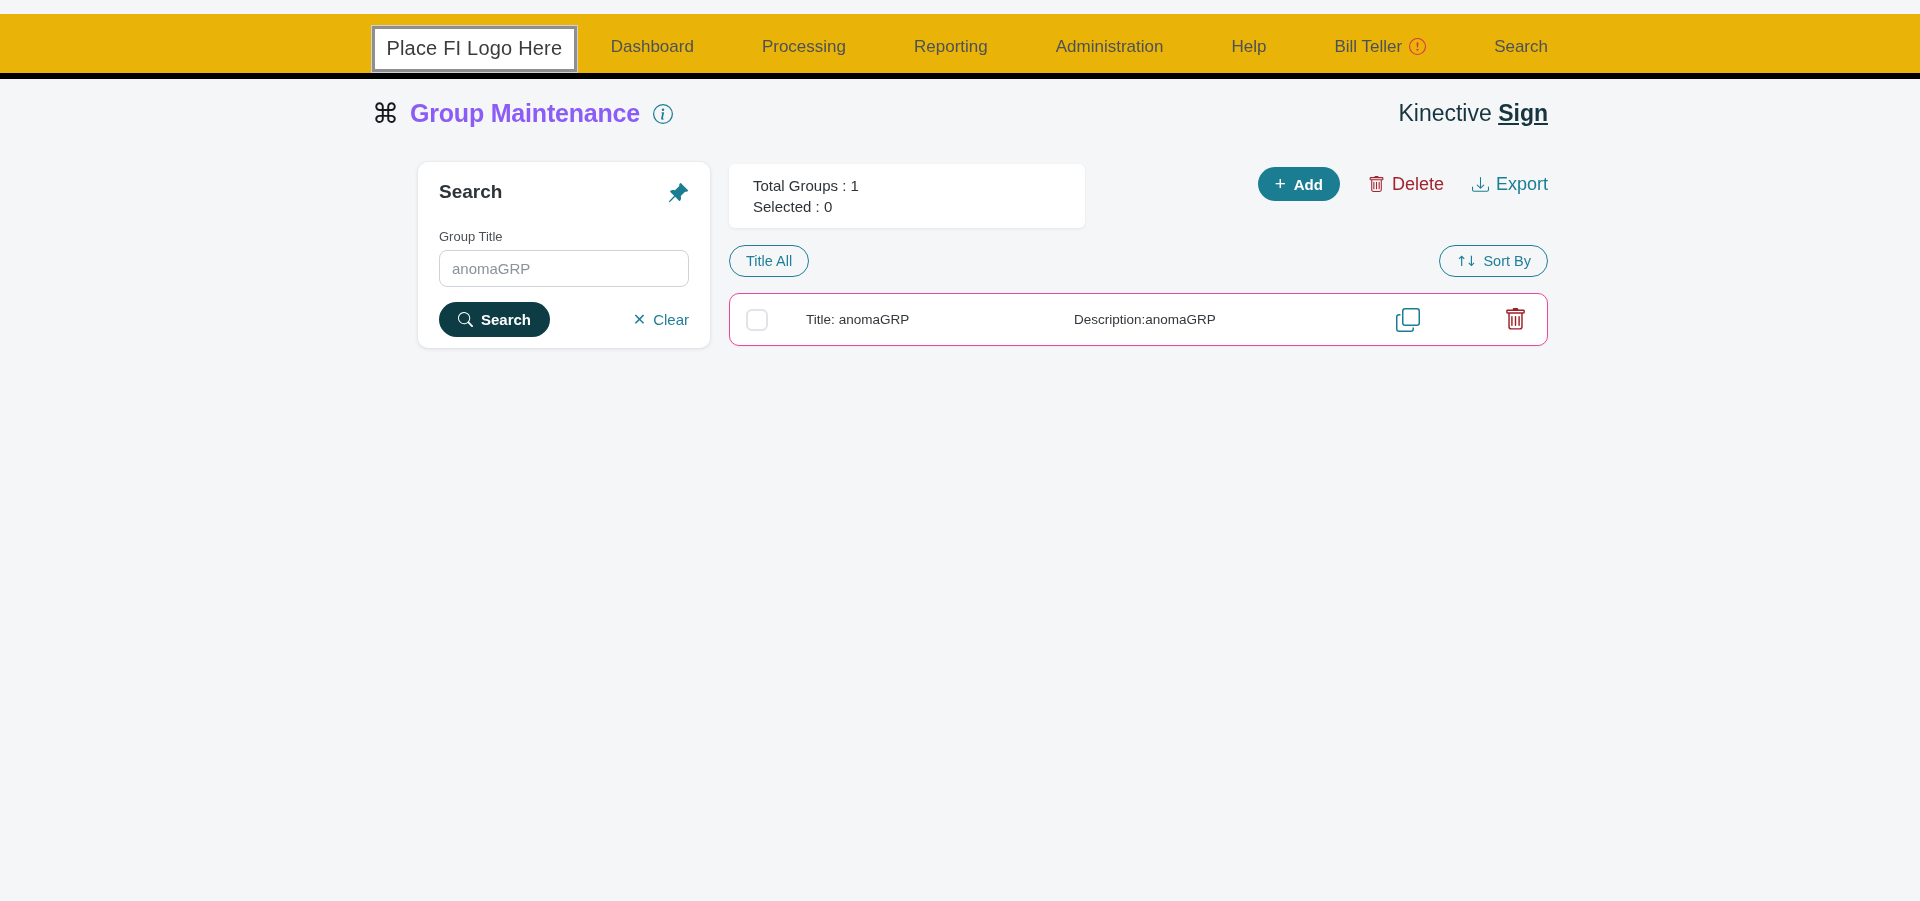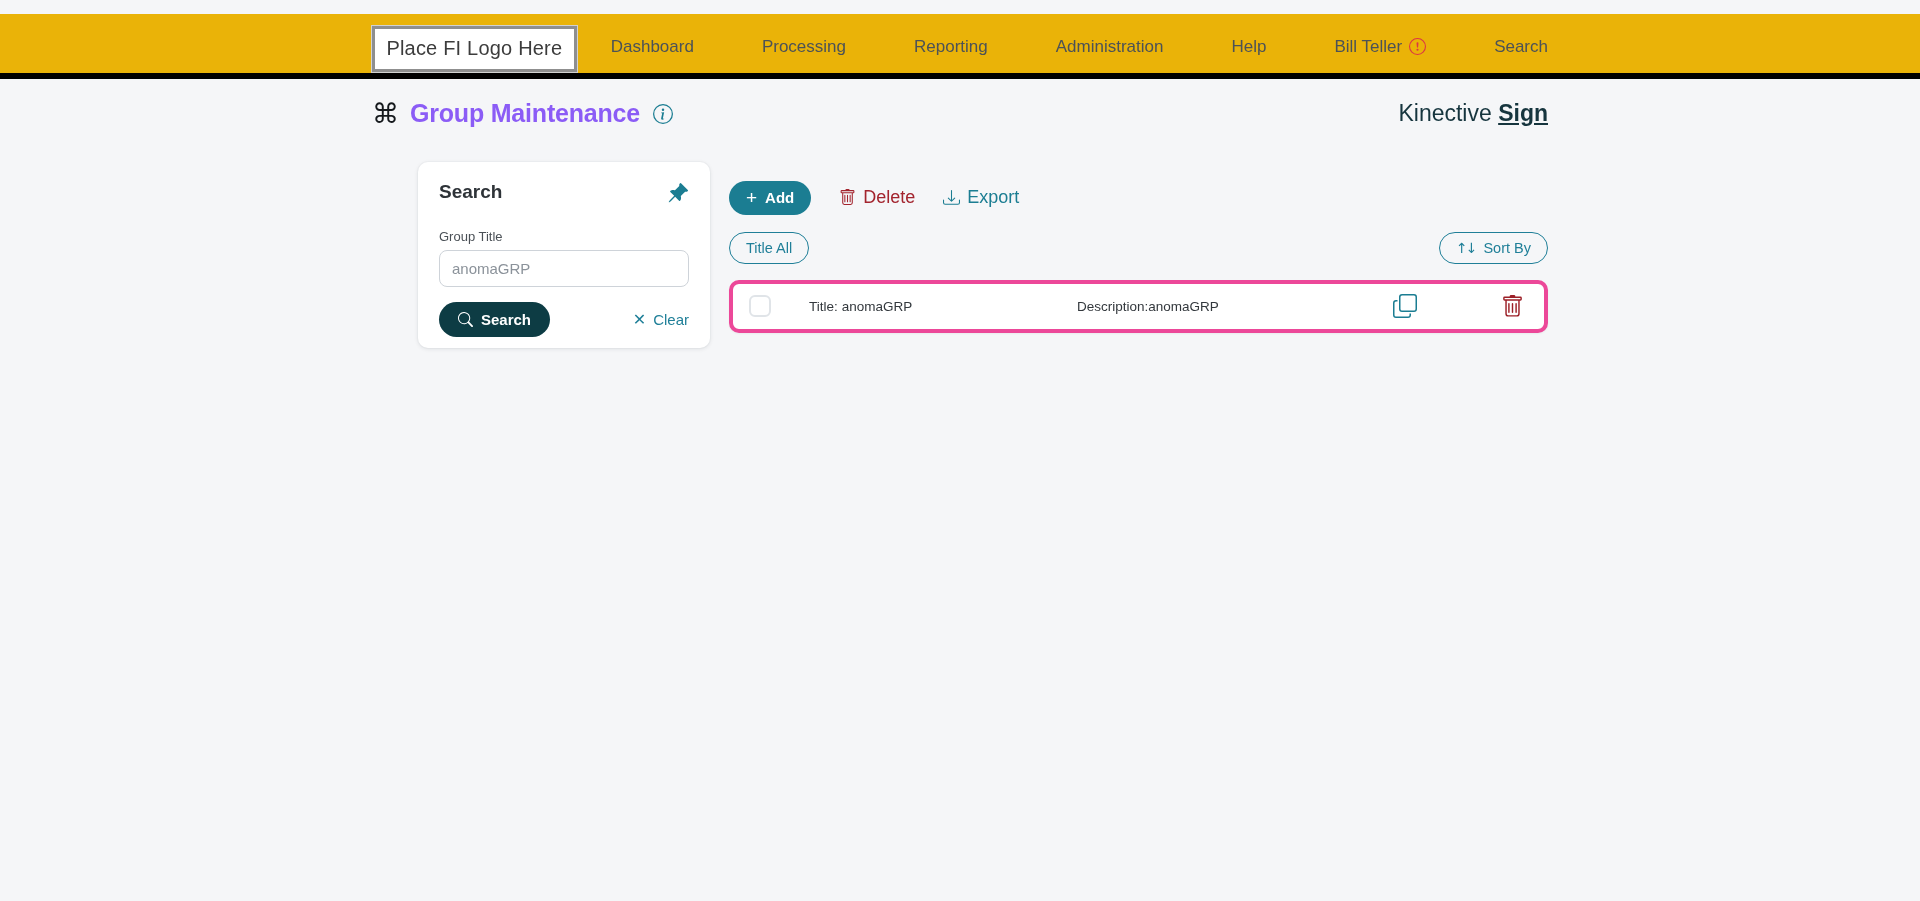--- a/index.html
+++ b/index.html
@@ -108,21 +108,21 @@
     display: inline-flex; align-items: center; gap: 6px;
     border: 1px solid #1f7f98; color: #1f7f98; background: transparent;
     border-radius: 999px; padding: 7px 16px; font-size: 14.5px; cursor: pointer;
     font-family: "Liberation Sans", sans-serif;
   }
   .sort-arrows { font-size: 14px; letter-spacing: -2px; margin-right: 2px; font-family: "DejaVu Sans", sans-serif; }
   
   .group-list { margin-top: 16px; }
   .group-row {
     height: 53px; background: #fff; border-radius: 10px;
-    border: 4px solid #ec4899; box-shadow: 0 1px 2px rgba(20,30,40,.05);
+    border: 1px solid #ec4899; box-shadow: 0 1px 2px rgba(20,30,40,.05);
     display: flex; align-items: center; padding: 0 16px;
   }
   .checkbox {
     width: 22px; height: 22px; flex: 0 0 auto;
     border: 2px solid #e0e4e8; border-radius: 6px; background: #fff; cursor: pointer;
   }
   .g-title { margin-left: 38px; width: 268px; font-size: 13.5px; color: #33383d; }
   .g-desc { flex: 1 1 auto; font-size: 13.5px; color: #33383d; }
   .g-label { }
   .g-val-spaced { margin-left: 4px; }
@@ -199,20 +199,30 @@
         </button>
         <button class="btn-clear">
           <span class="clear-x">✕</span>
           <span>Clear</span>
         </button>
       </div>
     </aside>
 
     <section class="results">
       <div class="results-top">
+        <div class="summary-card">
+          <div class="summary-line">
+            <span>Total Groups :</span>
+            <span>1</span>
+          </div>
+          <div class="summary-line">
+            <span>Selected :</span>
+            <span>0</span>
+          </div>
+        </div>
         <div class="toolbar">
           <button class="btn-add">
             <span class="plus-glyph">+</span>
             <span>Add</span>
           </button>
           <button class="btn-delete">
             <span style="display:inline-flex">
               <svg width="17" height="17" viewBox="0 0 16 16" fill="#a3242e" xmlns="http://www.w3.org/2000/svg">
                 <path d="M5.5 5.5A.5.5 0 0 1 6 6v6a.5.5 0 0 1-1 0V6a.5.5 0 0 1 .5-.5m2.5 0a.5.5 0 0 1 .5.5v6a.5.5 0 0 1-1 0V6a.5.5 0 0 1 .5-.5m3 .5a.5.5 0 0 0-1 0v6a.5.5 0 0 0 1 0z"></path>
                 <path d="M14.5 3a1 1 0 0 1-1 1H13v9a2 2 0 0 1-2 2H5a2 2 0 0 1-2-2V4h-.5a1 1 0 0 1-1-1V2a1 1 0 0 1 1-1H6a1 1 0 0 1 1-1h2a1 1 0 0 1 1 1h3.5a1 1 0 0 1 1 1zM4.118 4 4 4.059V13a1 1 0 0 0 1 1h6a1 1 0 0 0 1-1V4.059L11.882 4zM2.5 3h11V2h-11z"></path>

